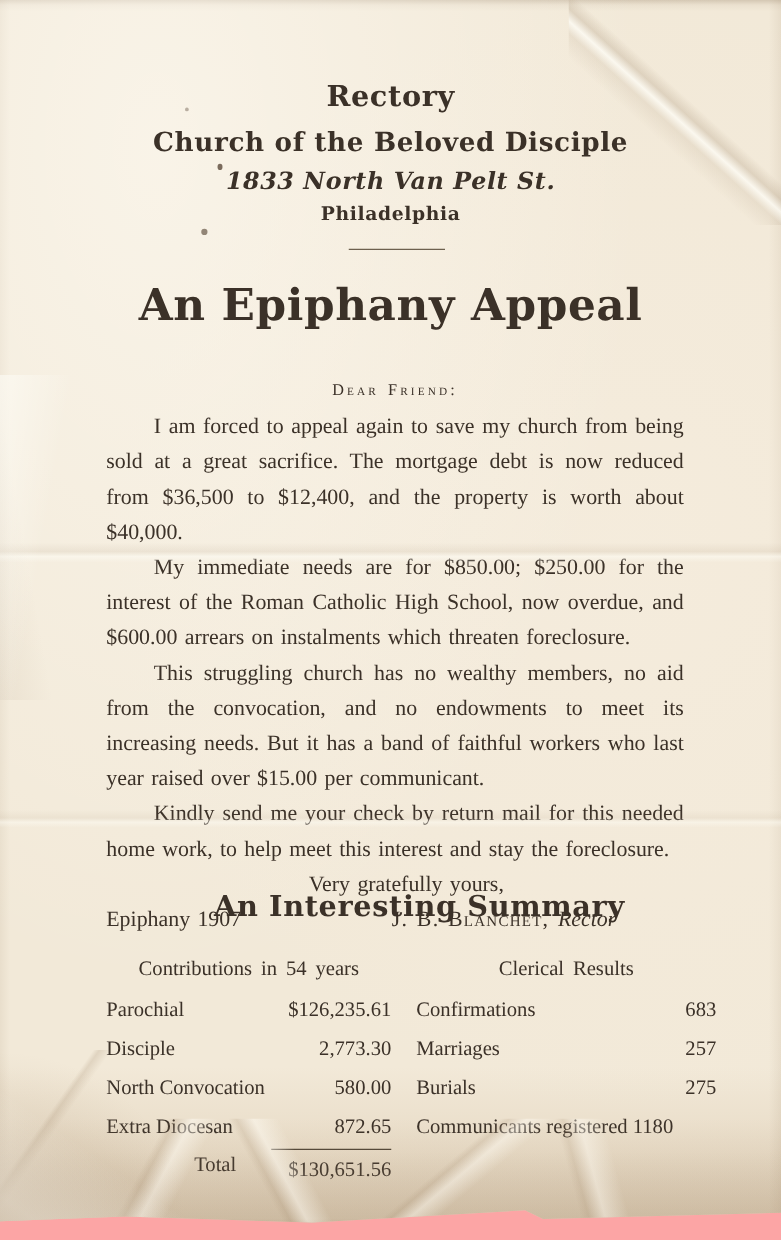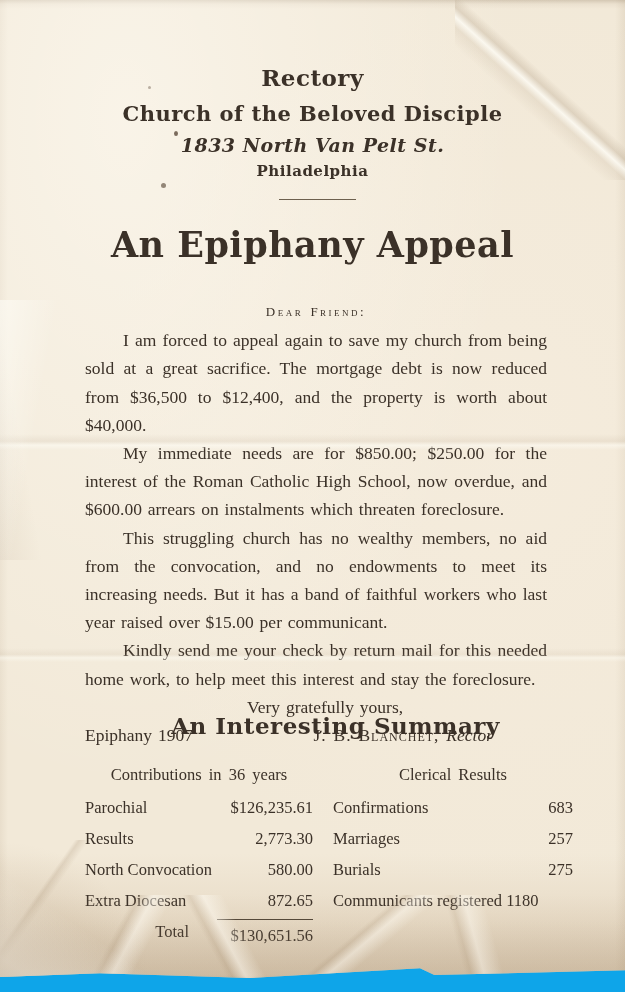--- a/index.html
+++ b/index.html
@@ -1,18 +1,18 @@
 <!DOCTYPE html>
 <html><head>
 <meta charset="utf-8">
 <style>
   html,body{margin:0;padding:0;}
   body{width:625px;height:992px;overflow:hidden;background:#c8c5bf;
        font-family:"Liberation Serif", serif;}
-  .stage{position:relative;width:625px;height:992px;background:#0ea5e9;}
+  .stage{position:relative;width:625px;height:992px;background:#fca5a5;}
 
   
   .paper{
     position:absolute;left:0;top:0;width:625px;height:981px;
     background-color:#f2e9d8;
     background-image:
       radial-gradient(ellipse at 20% 12%, rgba(255,252,245,0.55), transparent 55%),
       radial-gradient(ellipse at 80% 45%, rgba(247,238,224,0.5), transparent 60%),
       linear-gradient(180deg, rgba(135,112,84,0.28) 0px, rgba(135,112,84,0.07) 4px, transparent 9px),
       linear-gradient(0deg, rgba(150,126,96,0.30) 0px, rgba(150,126,96,0.10) 6px, transparent 60px),
@@ -117,27 +117,27 @@
       <div class="closing">Very gratefully yours,</div>
       <div class="sig-row">
         <span class="date">Epiphany 1907</span>
         <span class="sig-name"><span>J. B. Blanchet,</span> <span class="sig-title">Rector</span></span>
       </div>
     </div>
 
     <h2 class="summary-title blackletter">An Interesting Summary</h2>
 
     <div class="tbl tbl-contrib">
-      <div class="tbl-header">Contributions in 36 years</div>
+      <div class="tbl-header">Contributions in 54 years</div>
       <div class="tbl-row">
         <span class="lbl">Parochial</span>
         <span class="val">$126,235.61</span>
       </div>
       <div class="tbl-row">
-        <span class="lbl">Results</span>
+        <span class="lbl">Disciple</span>
         <span class="val">2,773.30</span>
       </div>
       <div class="tbl-row">
         <span class="lbl">North Convocation</span>
         <span class="val">580.00</span>
       </div>
       <div class="tbl-row">
         <span class="lbl">Extra Diocesan</span>
         <span class="val">872.65</span>
       </div>

